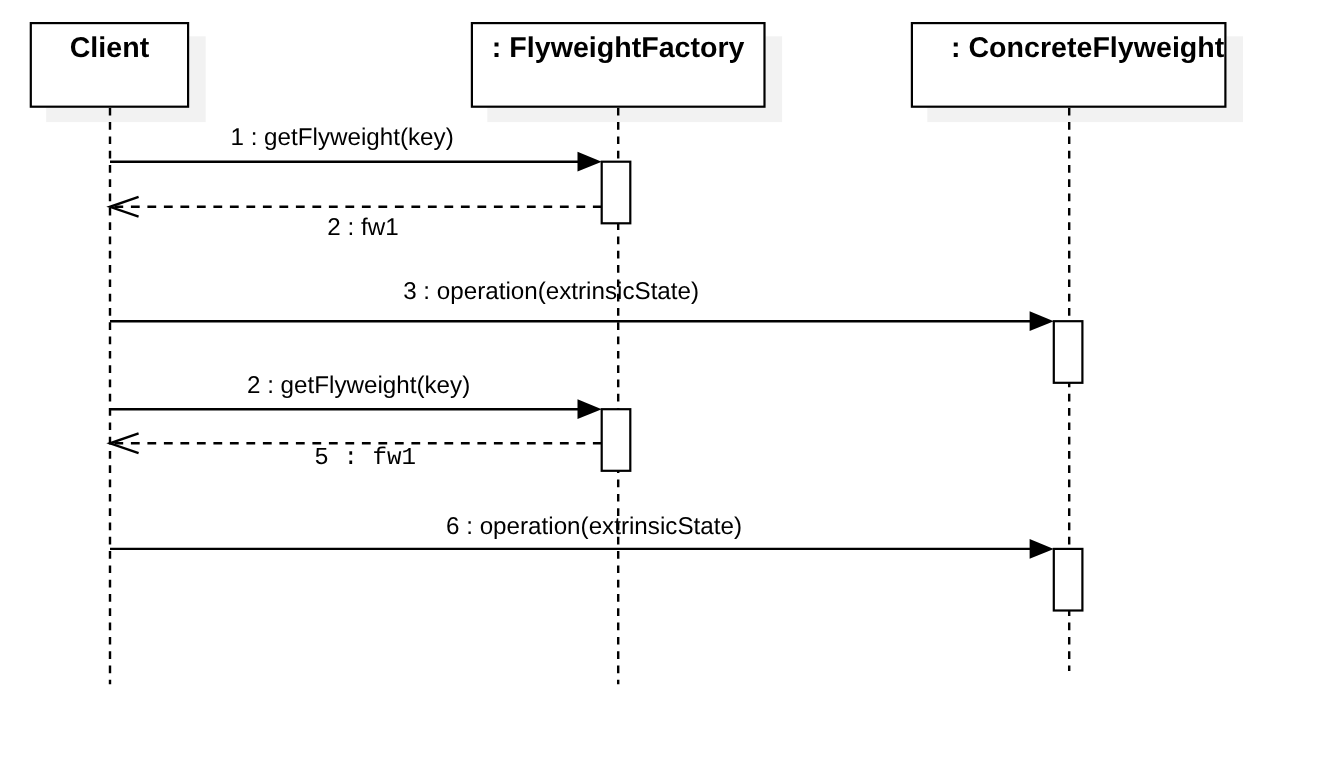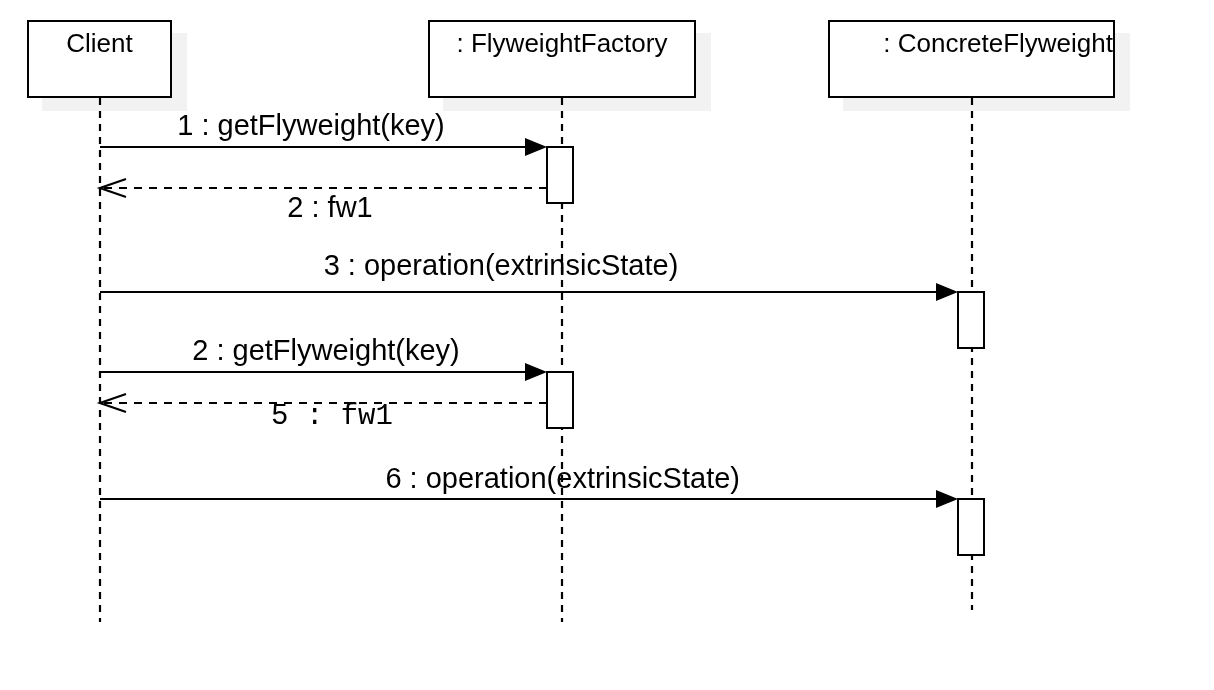--- a/index.html
+++ b/index.html
@@ -19,42 +19,42 @@
   }
   .head {
     position: absolute;
     top: 20px;
     height: 78px;
     box-sizing: border-box;
     background: #ffffff;
     border: 2.5px solid #000000;
     text-align: center;
     padding-top: 6px;
-    font-weight: normal;
+    font-weight: bold;
     font-size: 26px;
     line-height: 30px;
     white-space: nowrap;
   }
   .box-client   { left: 27px;  width: 145px; }
   .box-factory  { left: 428px; width: 268px; }
   .box-concrete { left: 828px; width: 287px; text-align: right; }
   .msg-label {
     position: absolute;
     text-align: center;
-    font-size: 29px;
+    font-size: 22px;
     line-height: 26px;
     white-space: nowrap;
     background: transparent;
   }
   .lbl-1 { left: 161px; top: 112px; width: 300px; }
   .lbl-2 { left: 180px; top: 194px; width: 300px; }
   .lbl-3 { left: 301px; top: 252px; width: 400px; }
   .lbl-4 { left: 176px; top: 337px; width: 300px; }
   .lbl-5 { left: 182px; top: 404px; width: 300px; font-family: Liberation Mono, monospace; }
-  .lbl-6 { left: 340px; top: 465px; width: 400px; text-align: right; }
+  .lbl-6 { left: 340px; top: 465px; width: 400px; }
 </style>
 </head>
 <body>
 
 <div class="canvas">
 
   <svg class="lines-layer" viewBox="0 0 1214 690">
 
     <rect x="42" y="33" width="145" height="78" fill="#f2f2f2"></rect>
     <rect x="443" y="33" width="268" height="78" fill="#f2f2f2"></rect>

